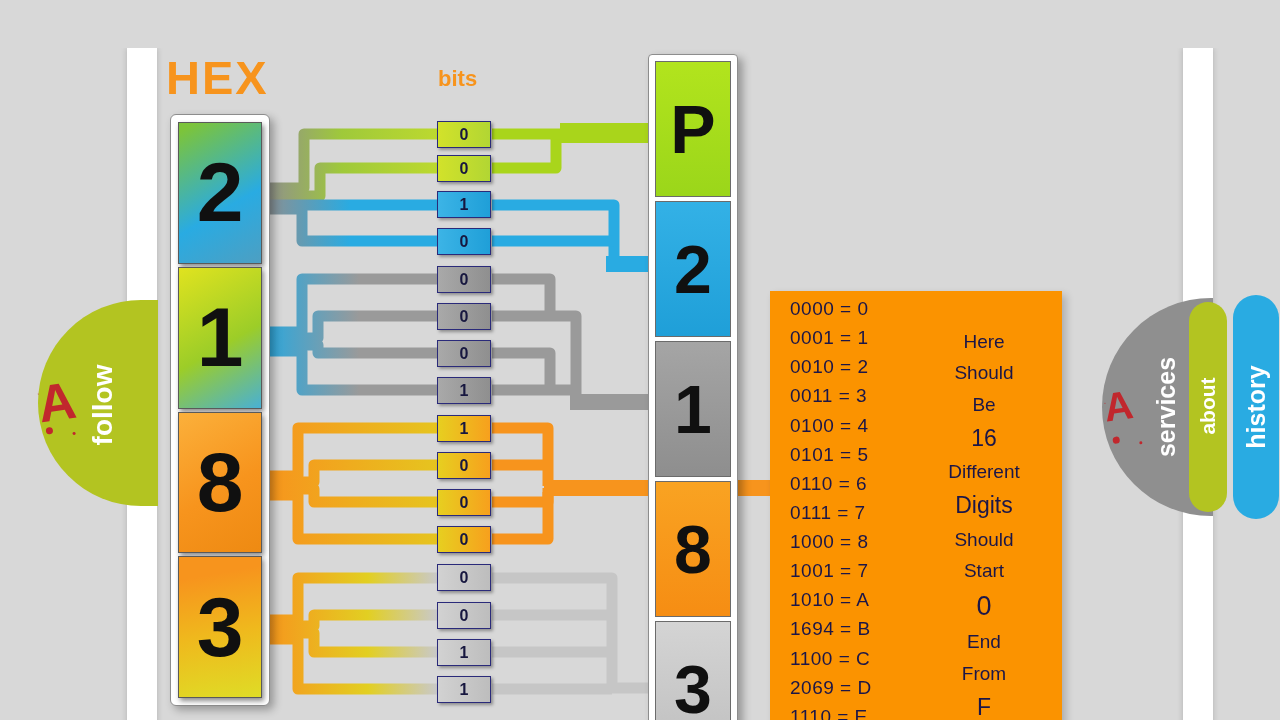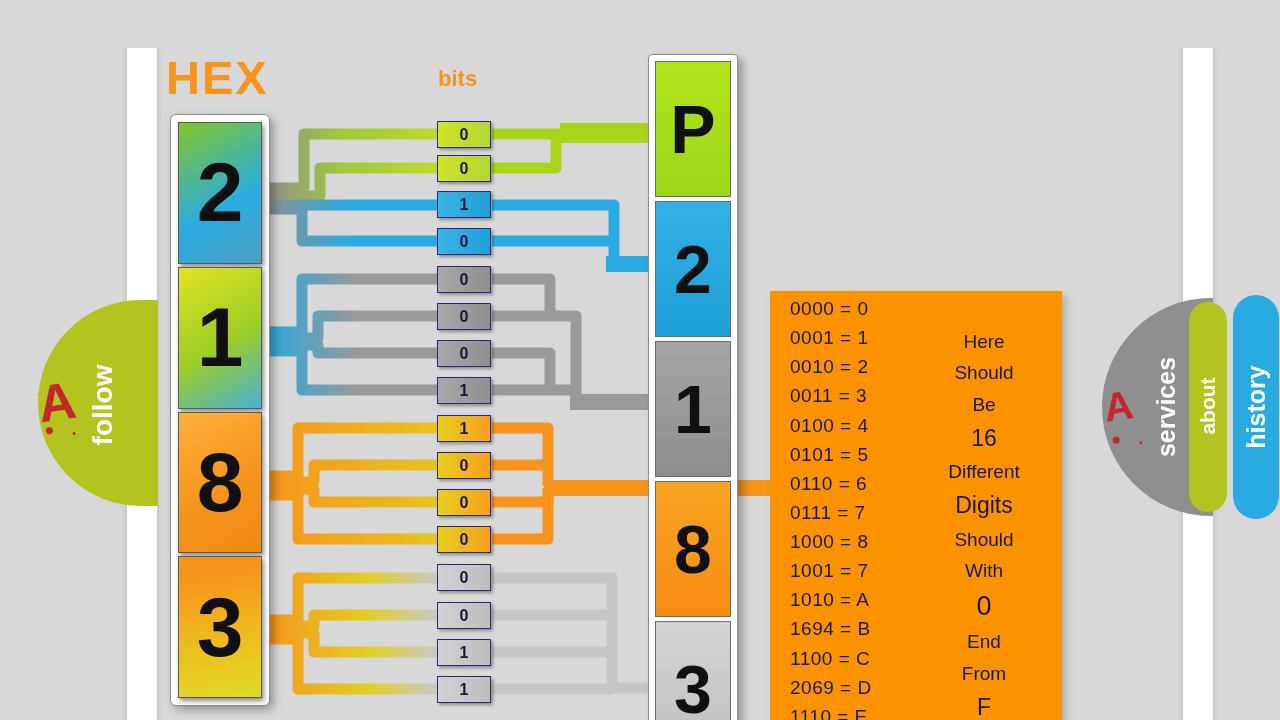--- a/index.html
+++ b/index.html
@@ -226,21 +226,21 @@
         <div class="trow">1272 = F</div>
       </div>
     <div class="notes">
         <div class="nline sz-m">Here</div>
         <div class="nline sz-m">Should</div>
         <div class="nline sz-m">Be</div>
         <div class="nline sz-l">16</div>
         <div class="nline sz-m">Different</div>
         <div class="nline sz-l">Digits</div>
         <div class="nline sz-m">Should</div>
-        <div class="nline sz-m">With</div>
+        <div class="nline sz-m">Start</div>
         <div class="nline sz-xl">0</div>
         <div class="nline sz-m">End</div>
         <div class="nline sz-m">From</div>
         <div class="nline sz-l">F</div>
       </div>
   </div>
 
   <div class="badge-disc" id="follow-disc"></div>
   <span class="logo-a" id="logo-left">A</span>
   <span class="vlabel" id="follow-label">follow</span>

